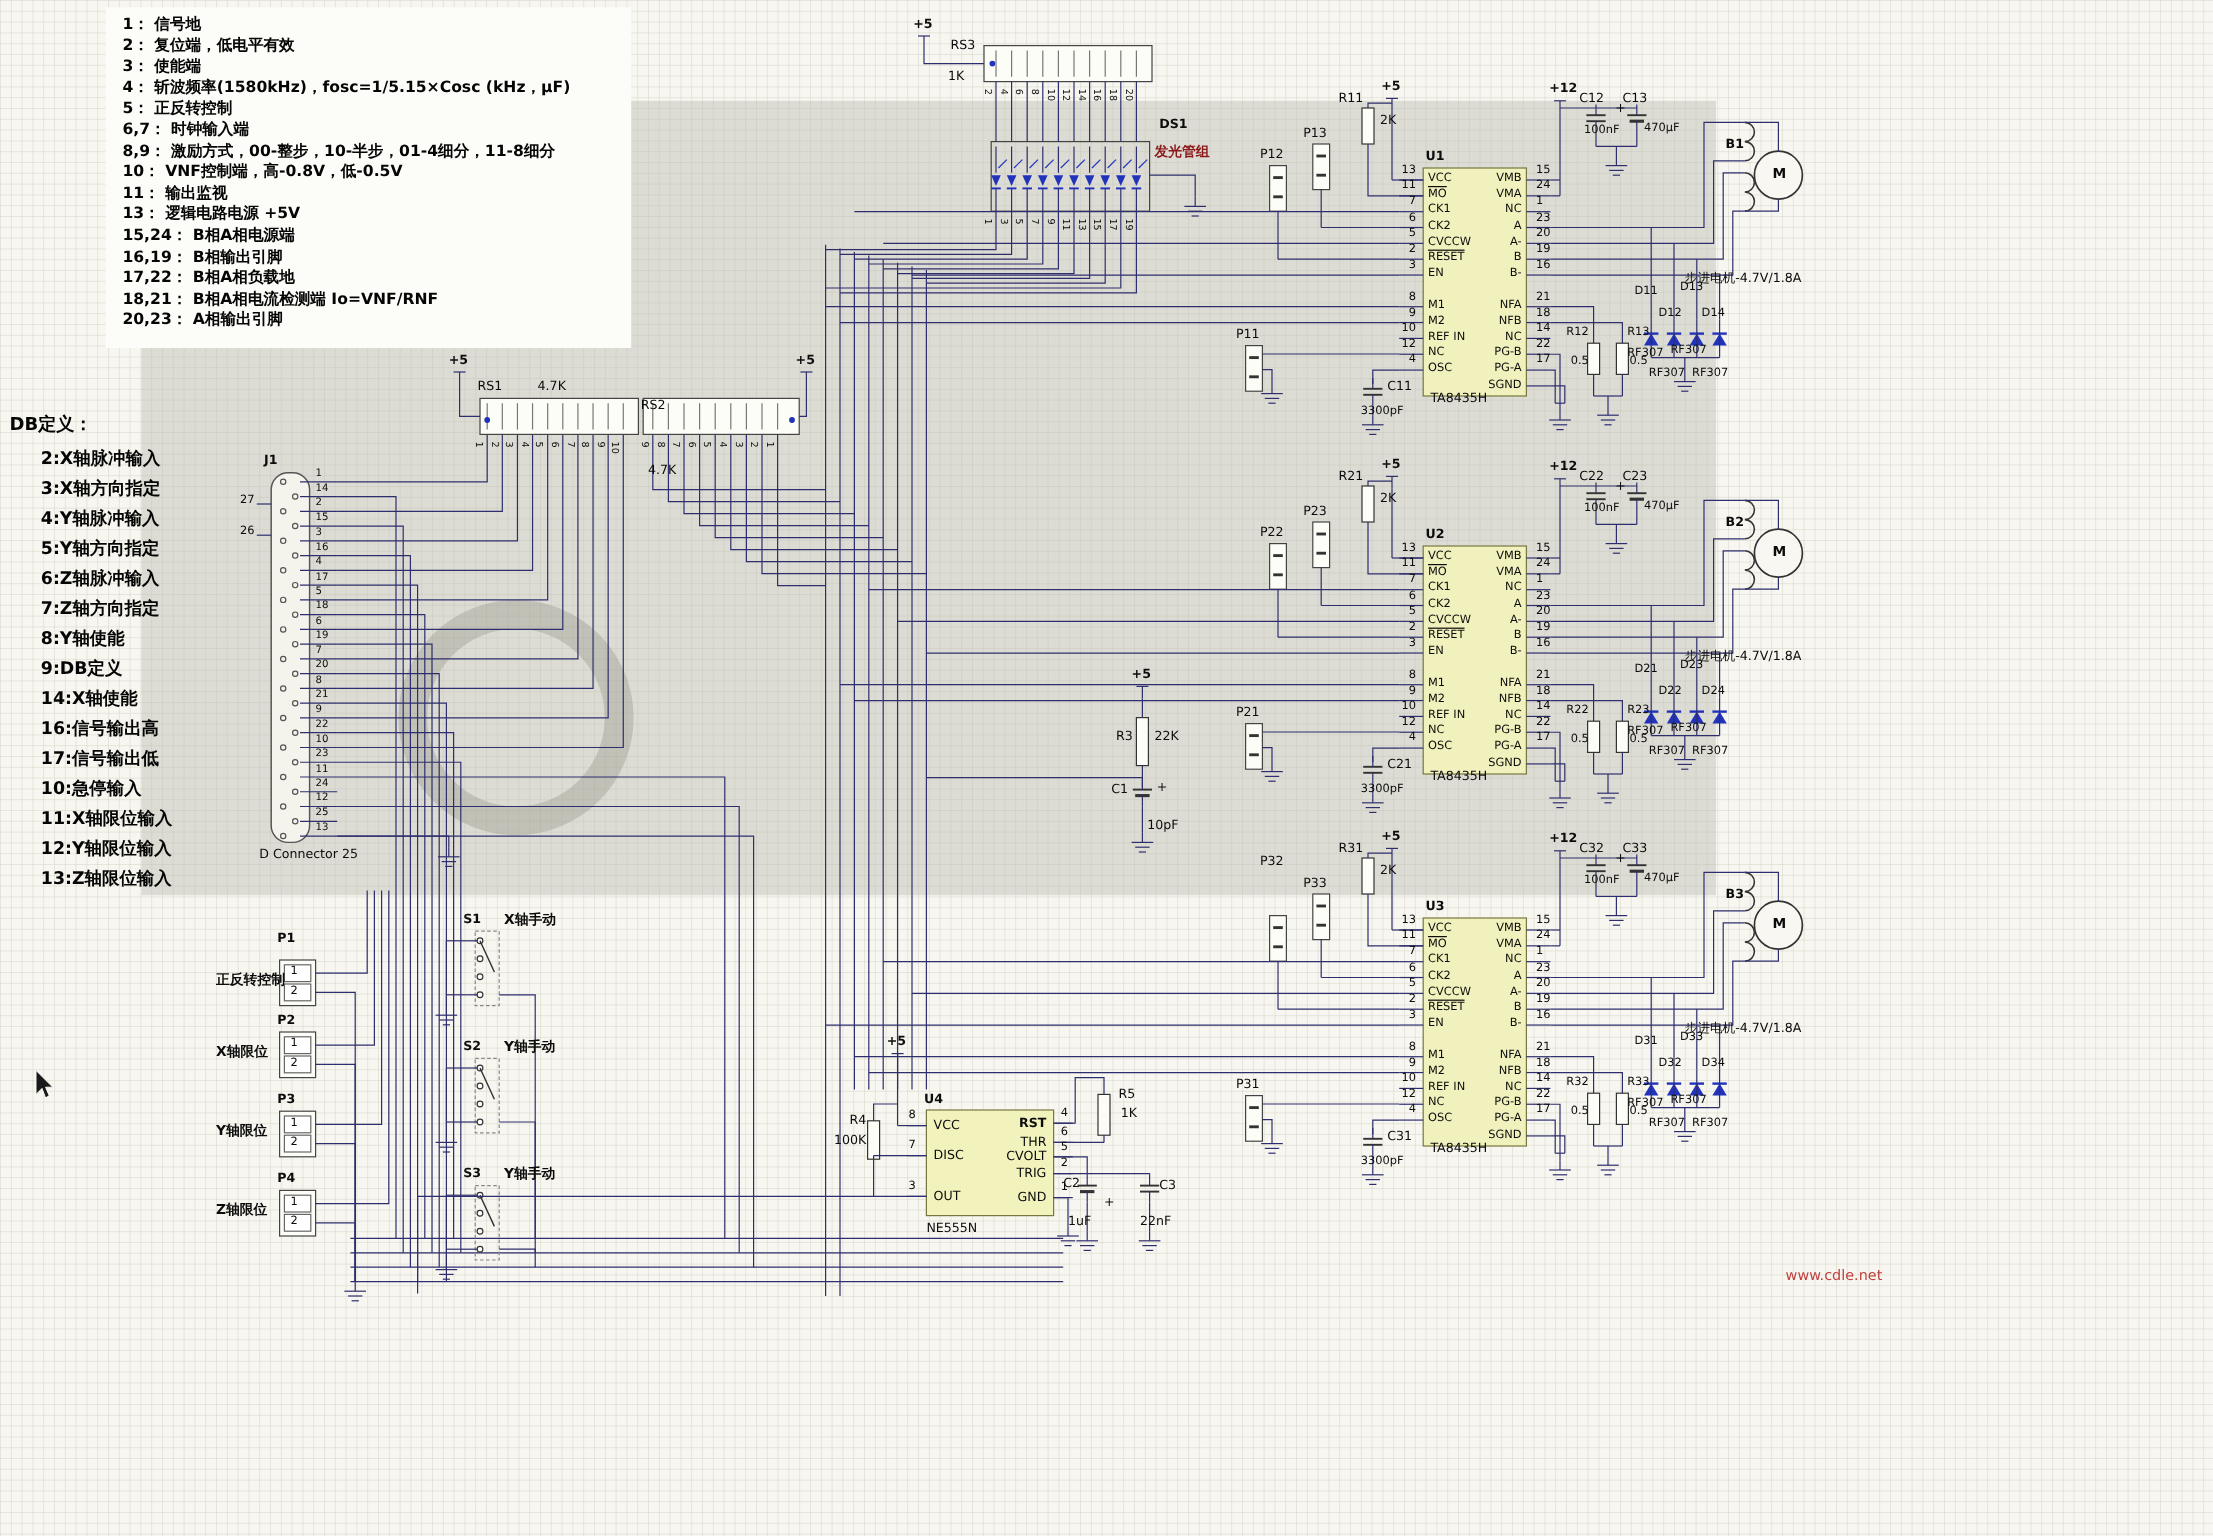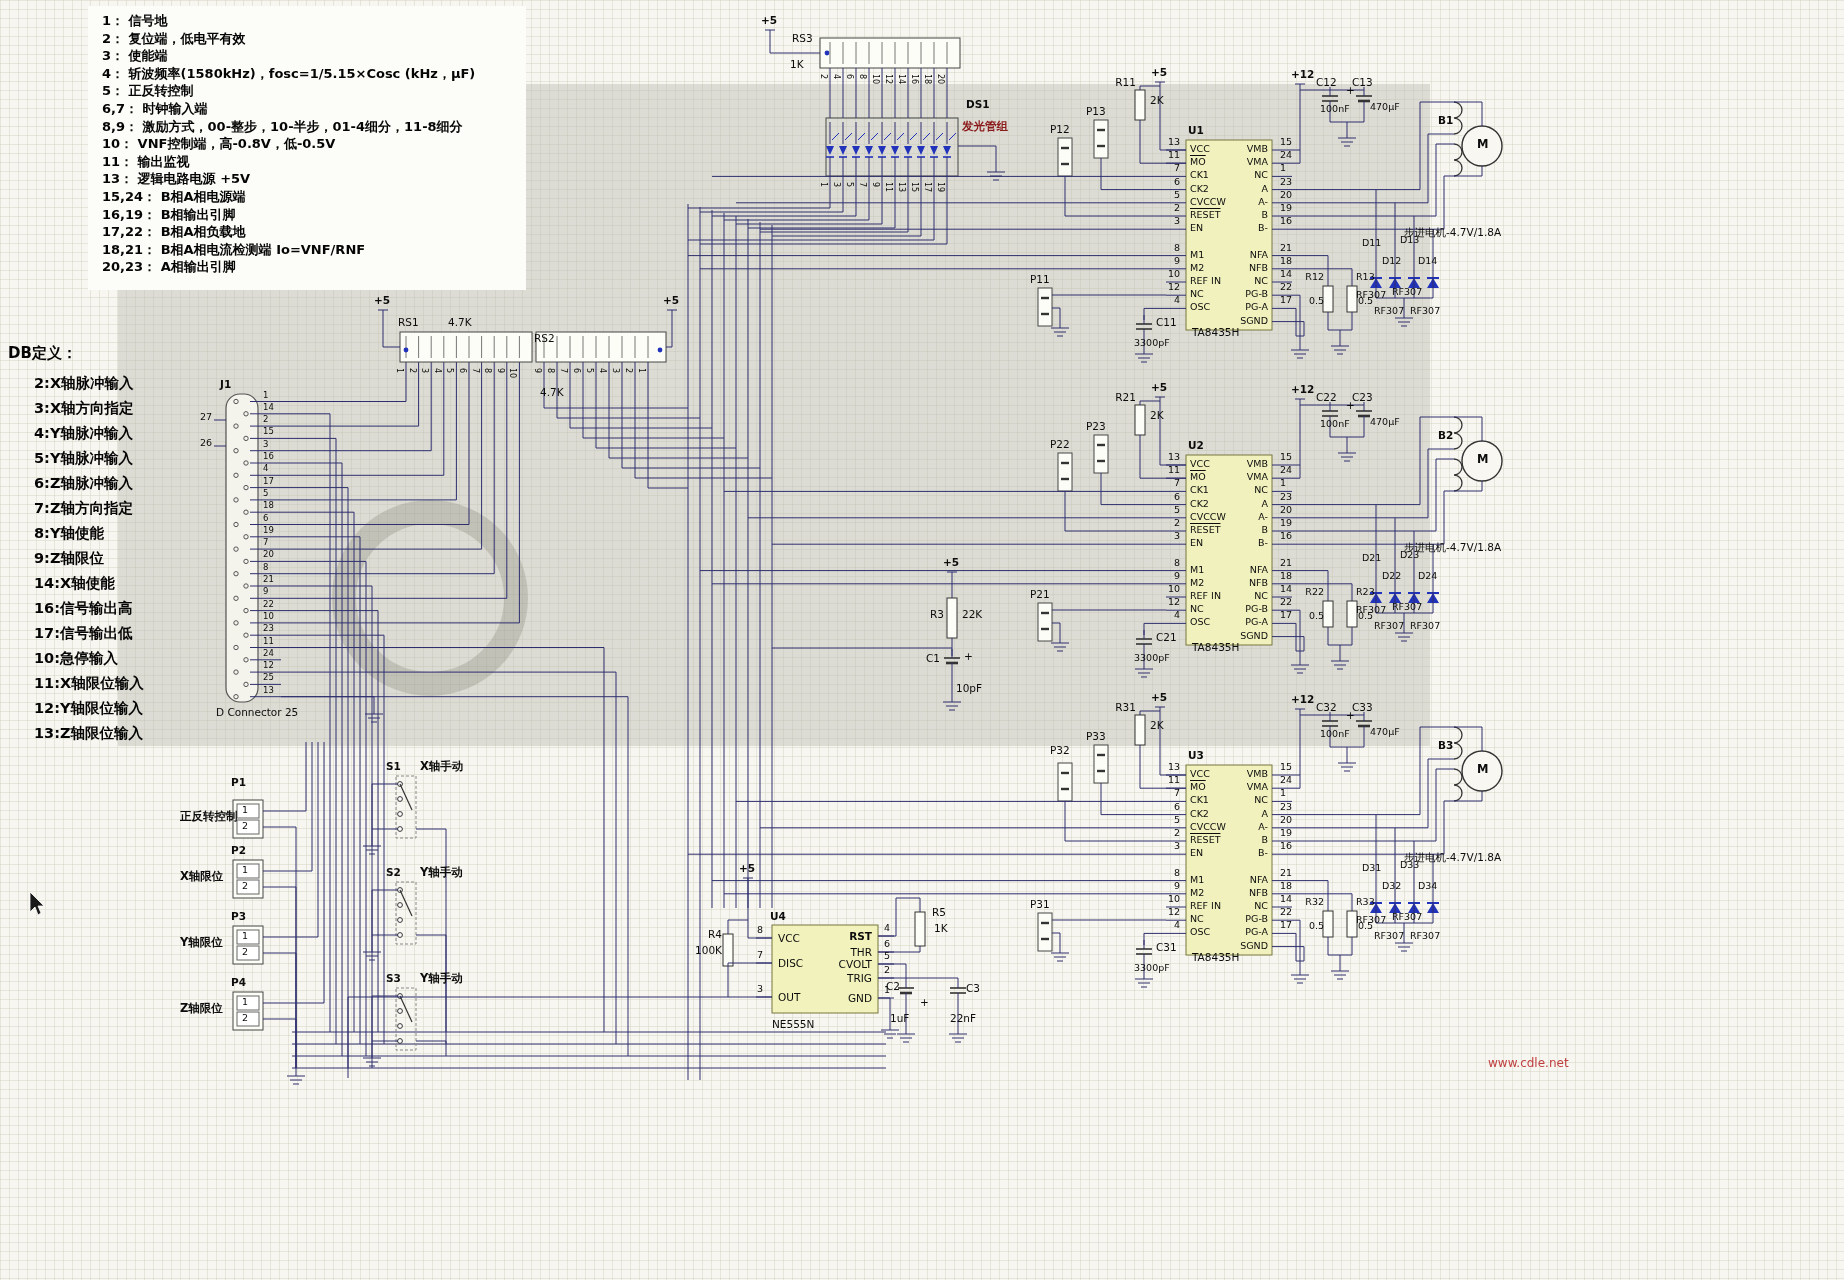--- a/index.html
+++ b/index.html
@@ -1160,21 +1160,21 @@
       <div class="lbl s9" style="left: 1280px; top: 907.2px;">22</div>
       <div class="lbl s9" style="left: 1268px; top: 914.2px; transform: translateX(-100%);">PG-B</div>
       <div class="lbl s9" style="left: 1280px; top: 920.4px;">17</div>
       <div class="lbl s9" style="left: 1268px; top: 927.4px; transform: translateX(-100%);">PG-A</div>
       <div class="lbl s9" style="left: 1268px; top: 940.6px; transform: translateX(-100%);">SGND</div>
       <div class="lbl s10" style="left: 1192px; top: 951px;">TA8435H</div>
       <div class="lbl s10 b" style="left: 1151px; top: 691px;">+5</div>
       <div class="lbl s10" style="left: 1136px; top: 701px; transform: translateX(-100%);">R31</div>
       <div class="lbl s10" style="left: 1150px; top: 719px;">2K</div>
       <div class="lbl s10" style="left: 1086px; top: 730px;">P33</div>
-      <div class="lbl s10" style="left: 1050px; top: 744px;">P32</div>
+      <div class="lbl s10" style="left: 1050px; top: 712px;">P32</div>
       <div class="lbl s10" style="left: 1030px; top: 898px;">P31</div>
       <div class="lbl s10" style="left: 1156px; top: 941px;">C31</div>
       <div class="lbl s9" style="left: 1134px; top: 963px;">3300pF</div>
       <div class="lbl s10 b" style="left: 1291px; top: 693px;">+12</div>
       <div class="lbl s10" style="left: 1316px; top: 701px;">C32</div>
       <div class="lbl s9" style="left: 1320px; top: 729px;">100nF</div>
       <div class="lbl s10" style="left: 1352px; top: 701px;">C33</div>
       <div class="lbl s10" style="left: 1346px; top: 709px;">+</div>
       <div class="lbl s9" style="left: 1370px; top: 727px;">470μF</div>
       <div class="lbl s11 b" style="left: 1477px; top: 763px;">M</div>
@@ -1211,25 +1211,25 @@
       <div>18,21：  B相A相电流检测端 Io=VNF/RNF</div>
       <div>20,23：  A相输出引脚</div>
     </div>
 
   <div id="db">
     <div class="t">DB定义：</div>
     <div id="db-lines">
         <div class="l">2:X轴脉冲输入</div>
         <div class="l">3:X轴方向指定</div>
         <div class="l">4:Y轴脉冲输入</div>
-        <div class="l">5:Y轴脉冲输入</div>
+        <div class="l">5:Y轴方向指定</div>
         <div class="l">6:Z轴脉冲输入</div>
         <div class="l">7:Z轴方向指定</div>
         <div class="l">8:Y轴使能</div>
-        <div class="l">9:Z轴限位</div>
+        <div class="l">9:DB定义</div>
         <div class="l">14:X轴使能</div>
         <div class="l">16:信号输出高</div>
         <div class="l">17:信号输出低</div>
         <div class="l">10:急停输入</div>
         <div class="l">11:X轴限位输入</div>
         <div class="l">12:Y轴限位输入</div>
         <div class="l">13:Z轴限位输入</div>
       </div>
   </div>
 

